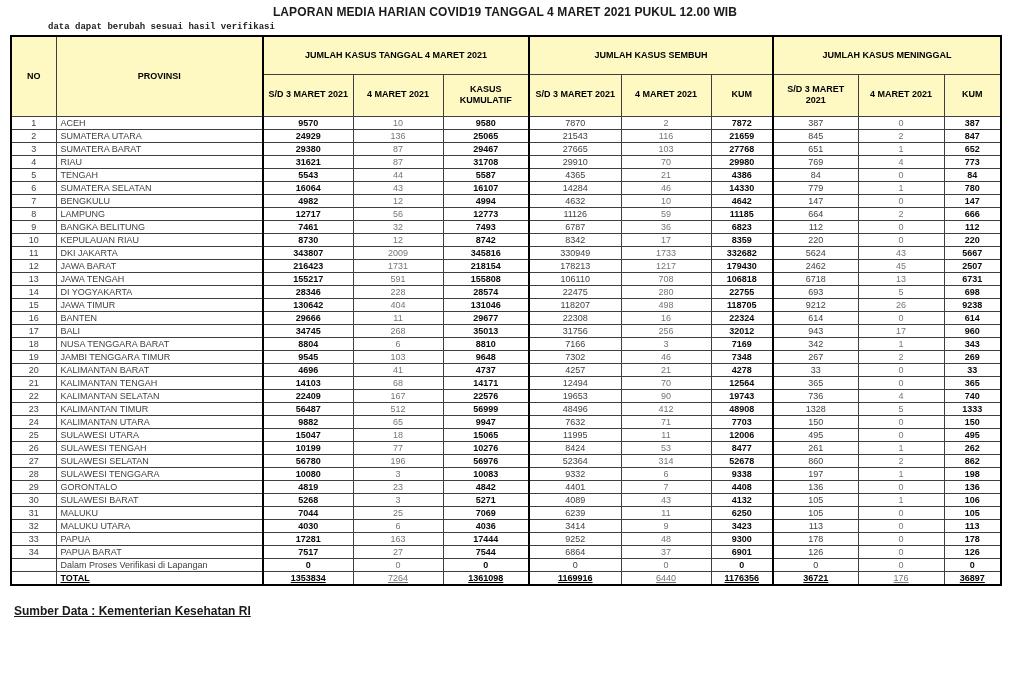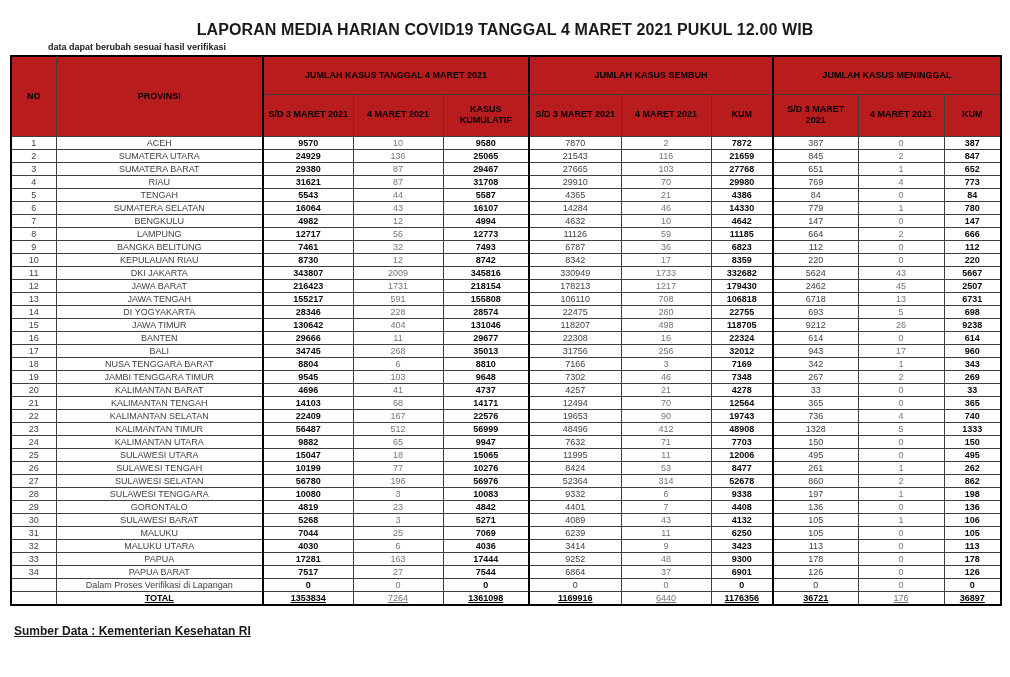--- a/index.html
+++ b/index.html
@@ -6,66 +6,67 @@
   html, body {
     margin: 0; padding: 0;
     width: 1010px; height: 677px;
     background: #ffffff;
     font-family: "Liberation Sans", sans-serif;
     overflow: hidden;
   }
   .page-title {
     text-align: center;
     font-weight: bold;
-    font-size: 16px;
+    font-size: 12px;
     color: #1a1a1a;
-    padding-top: 21px;
+    padding-top: 5px;
     letter-spacing: 0.1px;
   }
   .data-note {
     font-size: 9px;
     font-weight: bold;
     color: #222222;
     margin: 3px 0 3px 48px;
+    font-family: Liberation Mono, monospace;
   }
   table.report {
     border-collapse: collapse;
     table-layout: fixed;
     margin-left: 10px;
     width: 990px;
     border: 2px solid #000000;
   }
   .report th, .report td {
     border: 1px solid #3f3f3f;
     overflow: hidden;
     white-space: nowrap;
   }
   .report thead th {
-    background: #b91c1c;
+    background: #fef9c3;
     color: #000000;
     font-weight: bold;
     font-size: 9px;
     text-align: center;
     vertical-align: middle;
     padding: 1px 3px;
     white-space: normal;
     line-height: 1.25;
   }
   .report thead tr.group-row th { height: 38px; }
   .report thead tr.sub-row th { height: 42px; }
   .thick-r { border-right: 2px solid #000000 !important; }
   .report tbody td {
     height: 13px;
     font-size: 9px;
     padding: 0 4px;
     line-height: 12px;
     background: #ffffff;
   }
   td.no   { text-align: center; color: #3f3f3f; }
-  td.prov { text-align: center;  color: #3f3f3f; font-size: 9.5px; }
+  td.prov { text-align: left;  color: #3f3f3f; font-size: 9.5px; }
   td.num  { text-align: center; }
   td.v0, td.v2, td.v5, td.v8 { font-weight: bold; color: #0a0a0a; }
   td.v3, td.v6 { color: #404040; }
   td.v1, td.v4, td.v7 { color: #757575; }
   tr.total-row td { font-weight: bold; color: #000000; text-decoration: underline; }
   tr.total-row td.v1, tr.total-row td.v4, tr.total-row td.v7 {
     font-weight: normal; color: #757575;
   }
   .source-note {
     font-size: 12px;

